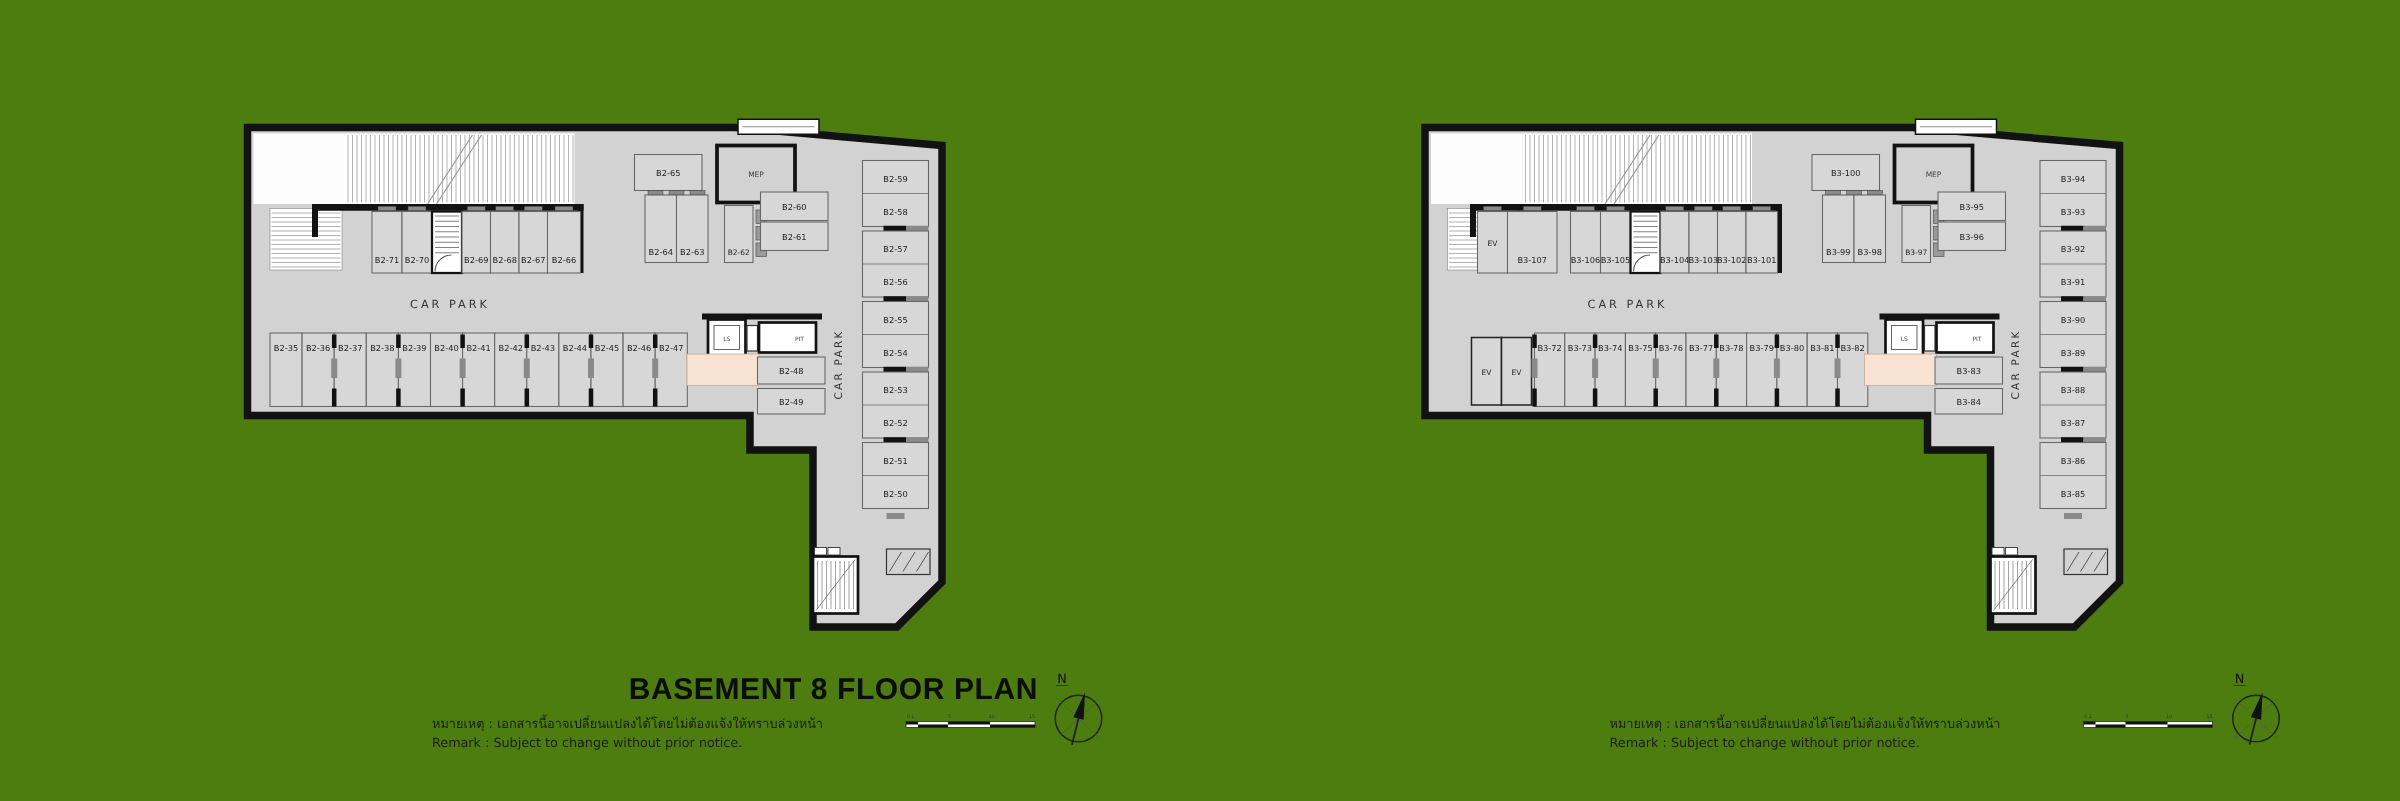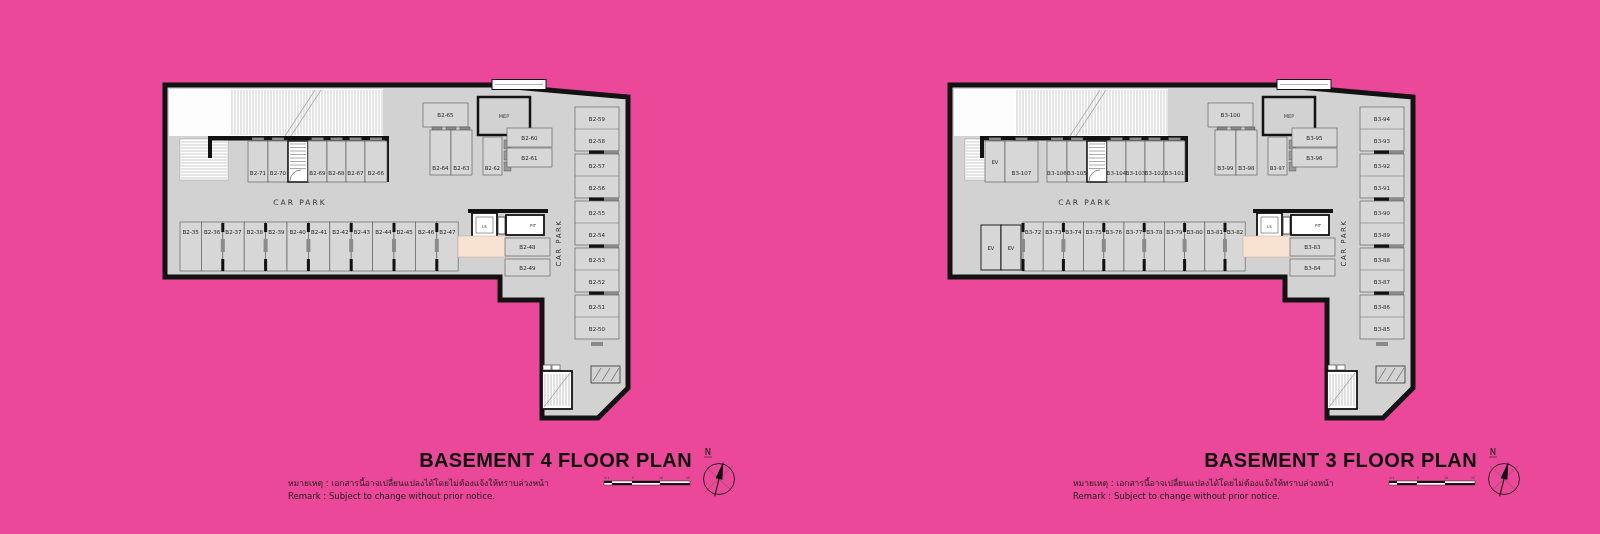--- a/index.html
+++ b/index.html
@@ -1,16 +1,16 @@
 <!DOCTYPE html>
 <html><head>
 <meta charset="utf-8">
 <style>
   html,body{margin:0;padding:0;background:#ffffff;}
-  #canvas{position:relative;width:1600px;height:534px;background:#ec4899;overflow:hidden;
+  #canvas{position:relative;width:1600px;height:534px;background:#4d7c0f;overflow:hidden;
           font-family:"DejaVu Sans",sans-serif;}
   .plan{position:absolute;top:78px;width:600px;height:440px;}
   .plan-svg{position:absolute;left:0;top:0;}
   .caption{position:absolute;left:0;top:0;width:600px;height:440px;pointer-events:none;}
   .remark{position:absolute;left:133px;top:399px;font-size:8.5px;color:#1c1c1c;line-height:13px;}
   .title{position:absolute;right:63px;top:371px;font-size:20px;font-weight:700;color:#0c0c0c;
          letter-spacing:0.4px;white-space:nowrap;font-family:"Liberation Sans","DejaVu Sans",sans-serif;}
   .scalebar{position:absolute;left:448px;top:397px;}
   .compass{position:absolute;left:543px;top:366px;}
 </style>
@@ -247,21 +247,21 @@
         <rect x="436" y="288" width="29" height="17" fill="#d2d2d2" stroke="#333" stroke-width="0.8"></rect>
         <line x1="438" y1="303" x2="446" y2="290" stroke="#444" stroke-width="0.6"></line>
         <line x1="447" y1="303" x2="455" y2="290" stroke="#444" stroke-width="0.6"></line>
         <line x1="456" y1="303" x2="464" y2="290" stroke="#444" stroke-width="0.6"></line>
       </svg>
     <div class="caption">
       <div class="remark">
         <div>หมายเหตุ : เอกสารนี้อาจเปลี่ยนแปลงได้โดยไม่ต้องแจ้งให้ทราบล่วงหน้า</div>
         <div>Remark  :  Subject to change without prior notice.</div>
       </div>
-      <div class="title">BASEMENT 4 FLOOR PLAN</div>
+      <div class="title">BASEMENT 8 FLOOR PLAN</div>
       <svg class="scalebar" width="88" height="12" viewBox="0 0 88 12">
         <text x="4" y="3.5" font-size="3.2" text-anchor="middle" fill="#333">0 1</text>
         <text x="30" y="3.5" font-size="3.2" text-anchor="middle" fill="#333">5</text>
         <text x="58" y="3.5" font-size="3.2" text-anchor="middle" fill="#333">10</text>
         <text x="85" y="3.5" font-size="3.2" text-anchor="middle" fill="#333">15</text>
         <rect x="1" y="6" width="86" height="4" fill="#ffffff" stroke="#222" stroke-width="0.5"></rect>
         <rect x="1" y="6" width="8" height="2" fill="#111"></rect>
         <rect x="29" y="6" width="28" height="2" fill="#111"></rect>
         <rect x="9" y="8" width="20" height="2" fill="#111"></rect>
         <rect x="57" y="8" width="30" height="2" fill="#111"></rect>
@@ -514,21 +514,20 @@
         <rect x="436" y="288" width="29" height="17" fill="#d2d2d2" stroke="#333" stroke-width="0.8"></rect>
         <line x1="438" y1="303" x2="446" y2="290" stroke="#444" stroke-width="0.6"></line>
         <line x1="447" y1="303" x2="455" y2="290" stroke="#444" stroke-width="0.6"></line>
         <line x1="456" y1="303" x2="464" y2="290" stroke="#444" stroke-width="0.6"></line>
       </svg>
     <div class="caption">
       <div class="remark">
         <div>หมายเหตุ : เอกสารนี้อาจเปลี่ยนแปลงได้โดยไม่ต้องแจ้งให้ทราบล่วงหน้า</div>
         <div>Remark  :  Subject to change without prior notice.</div>
       </div>
-      <div class="title">BASEMENT 3 FLOOR PLAN</div>
       <svg class="scalebar" width="88" height="12" viewBox="0 0 88 12">
         <text x="4" y="3.5" font-size="3.2" text-anchor="middle" fill="#333">0 1</text>
         <text x="30" y="3.5" font-size="3.2" text-anchor="middle" fill="#333">5</text>
         <text x="58" y="3.5" font-size="3.2" text-anchor="middle" fill="#333">10</text>
         <text x="85" y="3.5" font-size="3.2" text-anchor="middle" fill="#333">15</text>
         <rect x="1" y="6" width="86" height="4" fill="#ffffff" stroke="#222" stroke-width="0.5"></rect>
         <rect x="1" y="6" width="8" height="2" fill="#111"></rect>
         <rect x="29" y="6" width="28" height="2" fill="#111"></rect>
         <rect x="9" y="8" width="20" height="2" fill="#111"></rect>
         <rect x="57" y="8" width="30" height="2" fill="#111"></rect>

